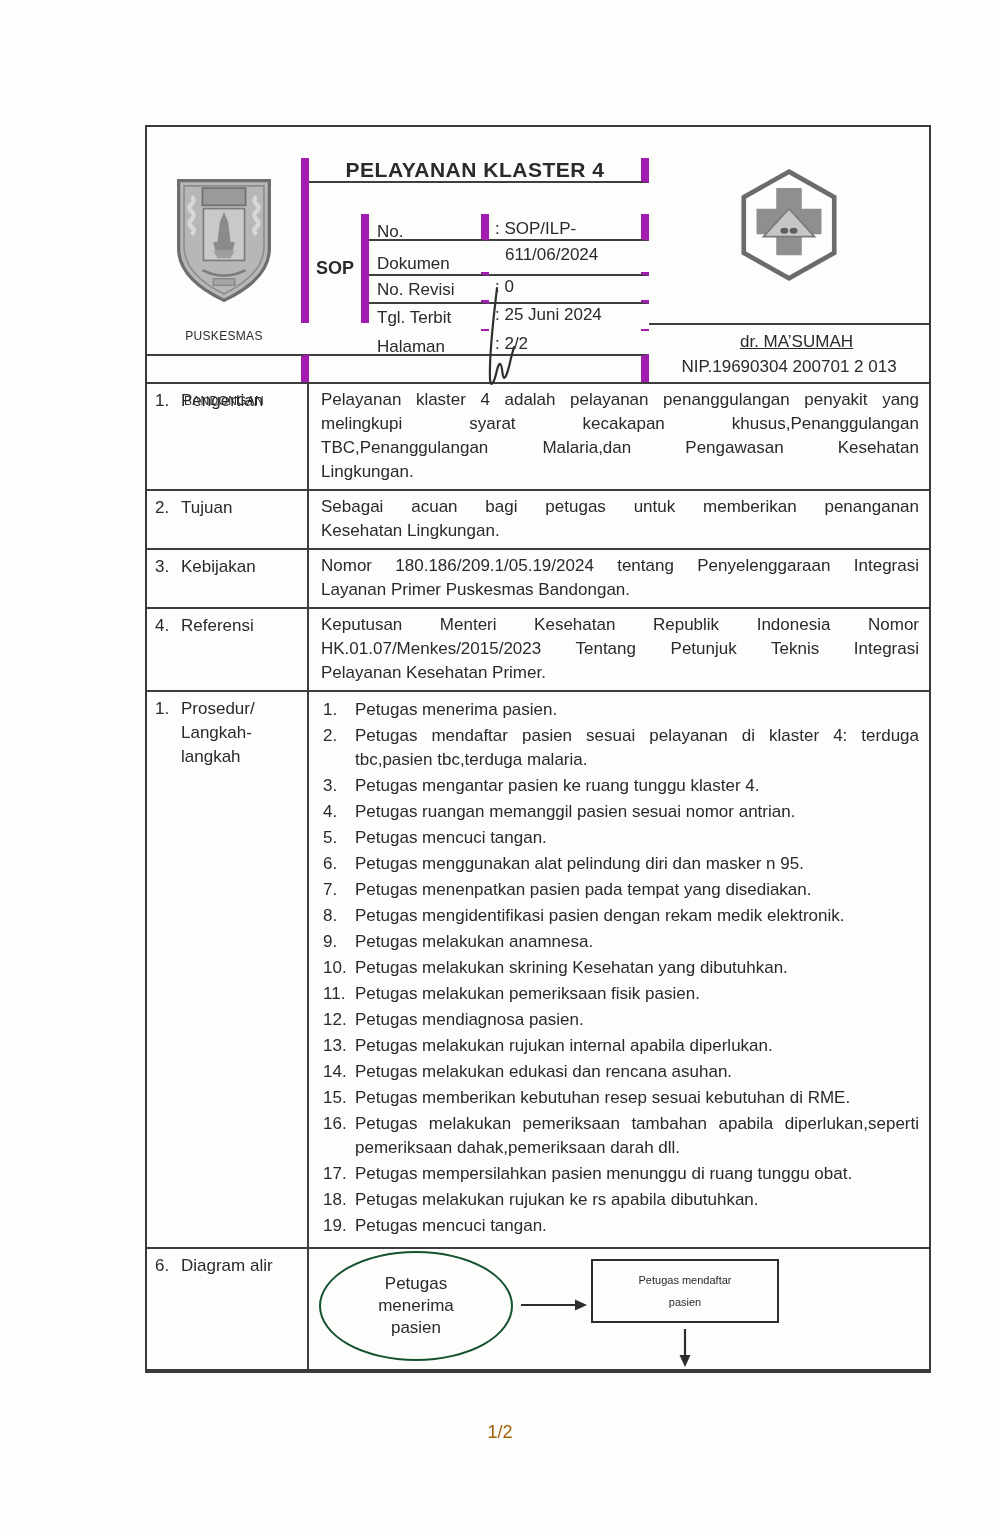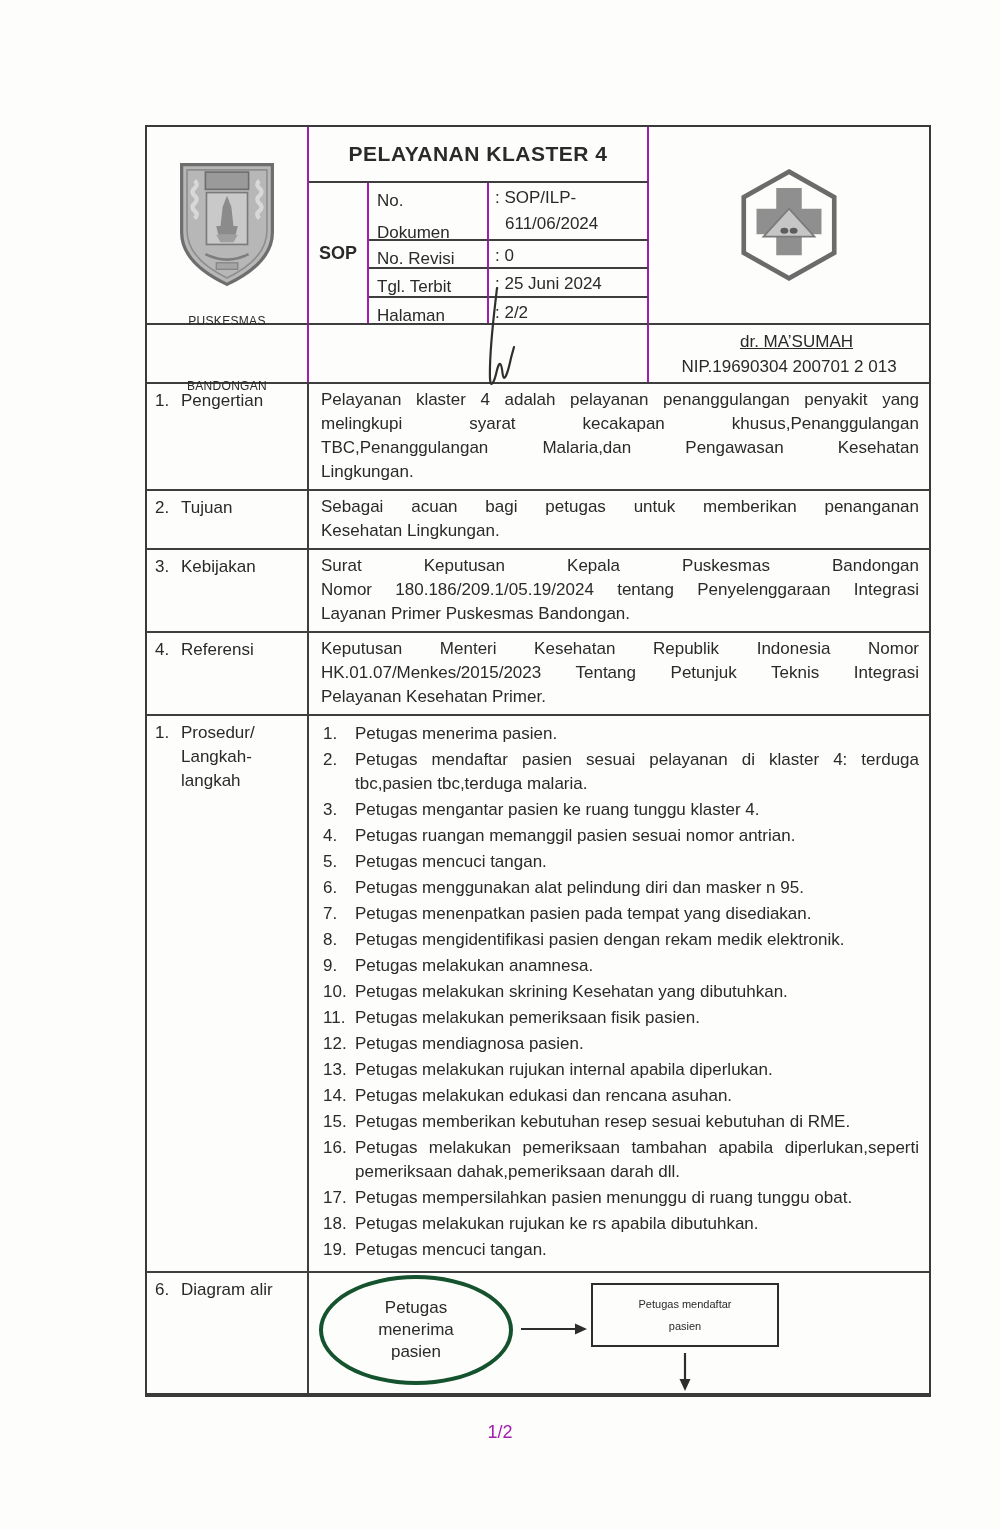--- a/index.html
+++ b/index.html
@@ -20,21 +20,21 @@
   }
 
   
   .hdr {
     display:grid;
     grid-template-columns:162px 60px 120px 160px 1fr;
     grid-template-rows:56px 58px 28px 29px 25px 59px;
     position:relative;
   }
   .hdr > div { position:relative; }
-  .bR { border-right:2px solid #a21caf; }
+  .bR { border-right:8px solid #a21caf;margin-top:31px; }
   .bB { border-bottom:2px solid #3e3e3e; }
   .bT { border-top:2px solid #3e3e3e; }
 
   .c-logo { grid-column:1; grid-row:1/6; display:flex; align-items:center; justify-content:center; }
   .c-pusk { grid-column:1; grid-row:6; display:flex; flex-direction:column; align-items:center; justify-content:center; font-size:12px; line-height:25px; letter-spacing:.3px;gap:40px; }
   .c-title { grid-column:2/5; grid-row:1; display:flex; align-items:center; justify-content:center; font-weight:bold; font-size:21px; letter-spacing:.5px; }
   .c-sop { grid-column:2; grid-row:2/6; display:flex; align-items:center; justify-content:center; font-weight:bold; font-size:18px; }
   .c-fl { padding:2px 6px 0 8px; font-size:17px; line-height:32px; }
   .c-fl .w { display:block; width:96px; }
   .c-fv { padding:2px 4px 0 6px; font-size:17px; line-height:26px; }
@@ -57,33 +57,33 @@
   
   .steps { list-style:none; padding:2px 0 2px 2px; }
   .step { display:flex; line-height:24px; font-size:17px; margin-bottom:2px; }
   .step-n { width:32px; flex-shrink:0; }
   .step-t { flex:1; text-align:justify; }
 
   
   .diag { position:relative; height:120px; }
   .fl-ellipse {
     position:absolute; left:10px; top:2px; width:194px; height:110px;
-    border:4px solid #14532d; border-radius:50%;
+    border:2px solid #14532d; border-radius:50%;
     display:flex; flex-direction:column; align-items:center; justify-content:center;
     font-size:17px; line-height:22px;
   }
   .fl-box {
     position:absolute; left:282px; top:10px; width:188px; height:64px;
     border:2px solid #2d2d2d;
     display:flex; flex-direction:column; align-items:center; justify-content:center;
     font-size:11px; line-height:22px;
   }
   .fl-arrows { position:absolute; inset:0; pointer-events:none; }
 
-  .page-num { position:absolute; left:0; width:1000px; top:1422px; text-align:center; font-size:18px; color:#a21caf; }
+  .page-num { position:absolute; left:0; width:1000px; top:1422px; text-align:center; font-size:18px; color:#a16207; }
 
   svg { display:block; }
 </style>
 </head>
 <body>
 
 <div class="sheet">
   <div class="doc-table">
 
     <div class="hdr">
@@ -184,21 +184,20 @@
           <div class="ln">Kesehatan Lingkungan.</div>
         </div>
     </div>
 
     <div class="row">
       <div class="lab">
         <span class="no">3.</span>
         <span>Kebijakan</span>
       </div>
       <div class="body jbody">
-          <div class="ln">Surat Keputusan Kepala Puskesmas Bandongan</div>
           <div class="ln">Nomor 180.186/209.1/05.19/2024 tentang Penyelenggaraan Integrasi</div>
           <div class="ln">Layanan Primer Puskesmas Bandongan.</div>
         </div>
     </div>
 
     <div class="row">
       <div class="lab">
         <span class="no">4.</span>
         <span>Referensi</span>
       </div>

